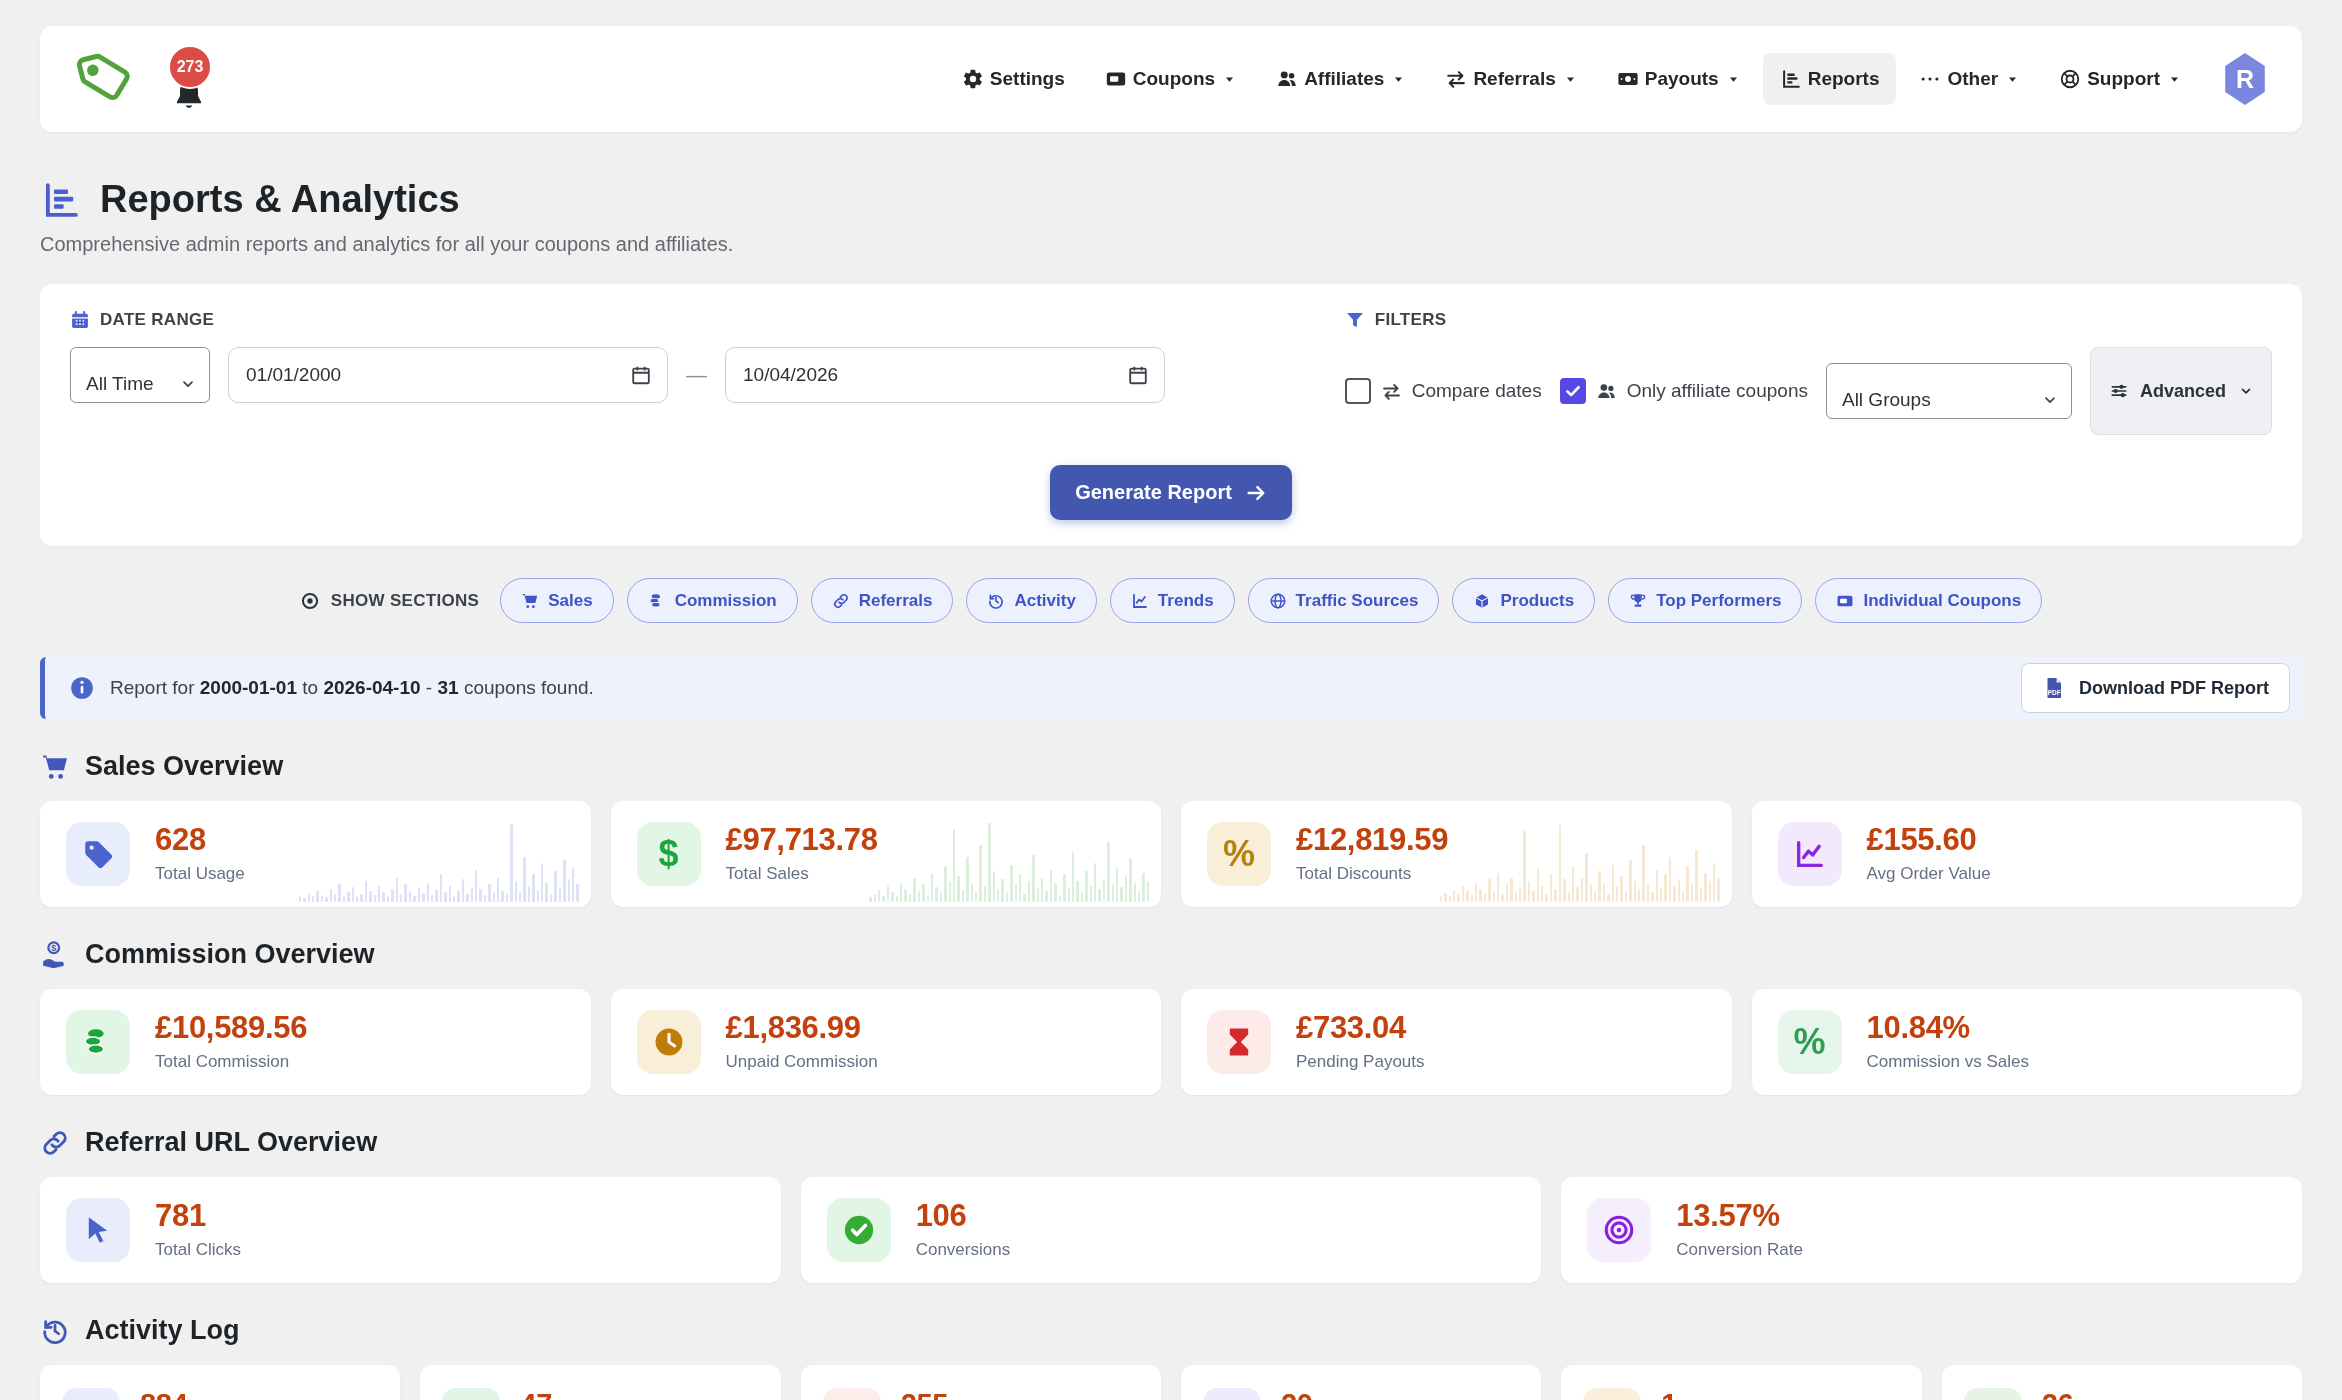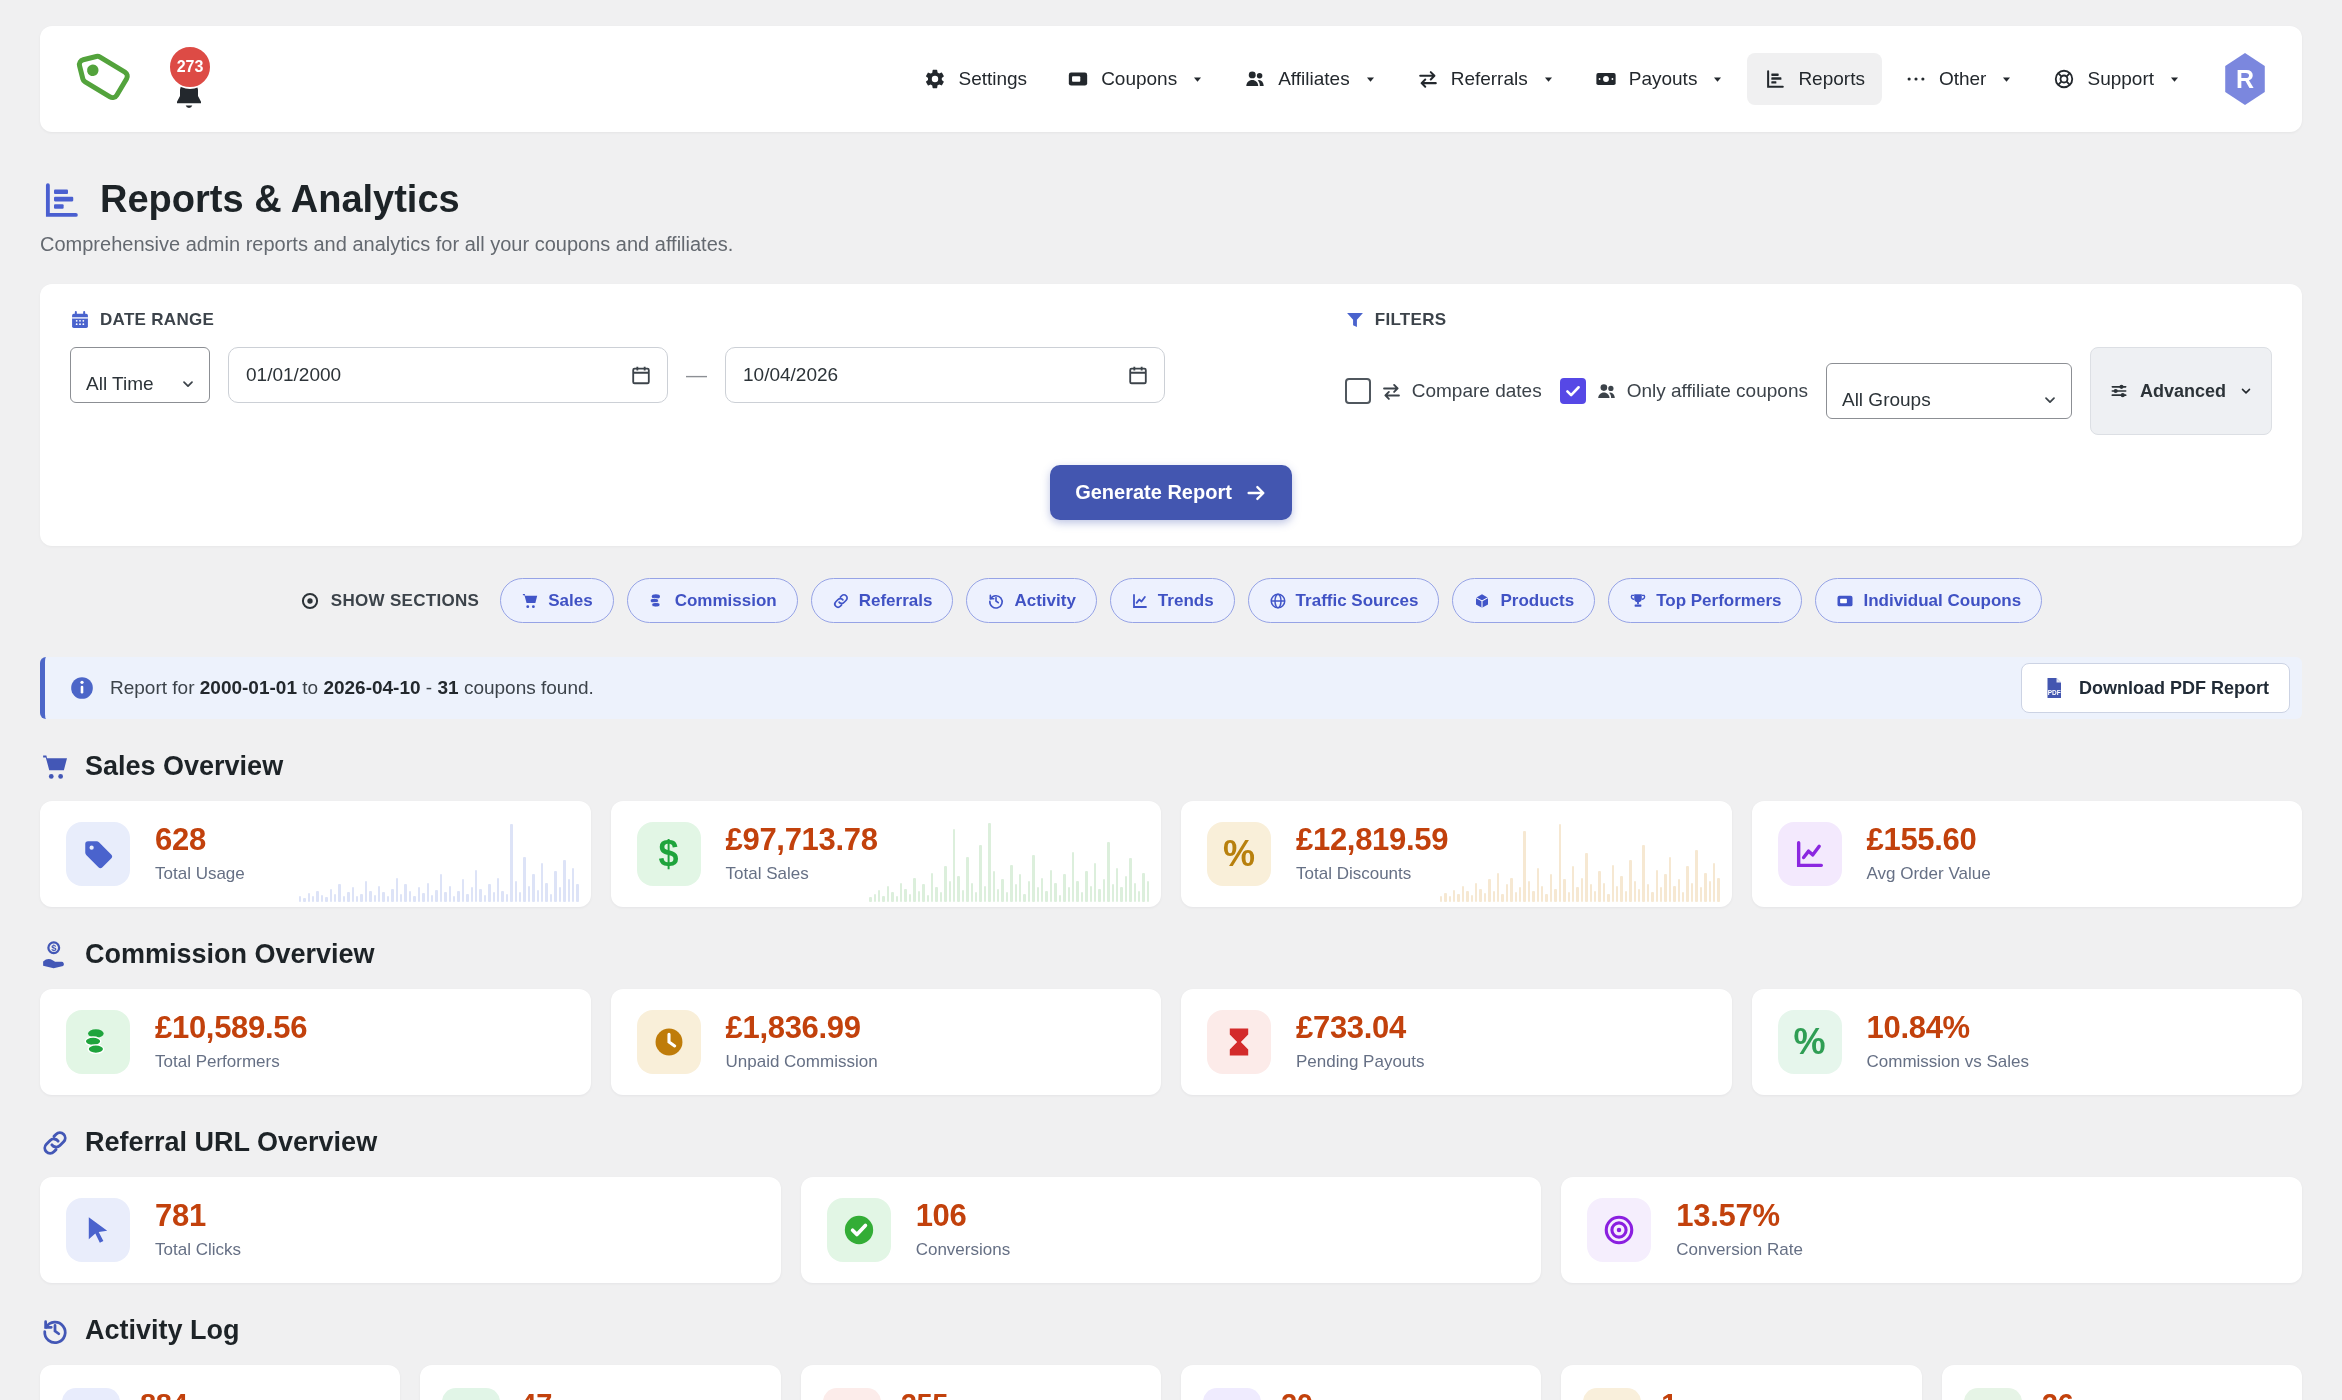--- a/index.html
+++ b/index.html
@@ -17,22 +17,22 @@
   .brand-ic{width:60px;height:60px;color:#53a33c;margin-top:4px}
   .brand-text{position:relative;line-height:1;padding-top:10px}
   .brand-primary{font-size:43px;font-weight:800;color:#55a53d;letter-spacing:-.5px}
   .brand-secondary{font-size:43px;font-weight:400;color:#7fc566;letter-spacing:-.5px}
   .brand-tagline{position:absolute;right:2px;bottom:-17px;font-size:15px;font-weight:700;color:#64b34a}
   .bellwrap{position:relative;width:48px;height:72px;margin-left:18px}
   .bell-ic{position:absolute;bottom:2px;left:5px;width:36px;height:36px;color:#23282d}
   .badge{position:absolute;top:2px;left:2px;width:40px;height:40px;background:#dd4b45;border:2px solid #fff;
          border-radius:50%;color:#fff;font-size:16px;font-weight:700;display:flex;align-items:center;justify-content:center;z-index:2}
   .nav{display:flex;align-items:center;gap:6px}
-  .nav-item{display:flex;align-items:center;gap:12px;padding:15px 17px;border-radius:8px;
-            font-size:19px;font-weight:400;color:#23282d;cursor:pointer;white-space:nowrap}
+  .nav-item{display:flex;align-items:center;gap:6px;padding:15px 17px;border-radius:8px;
+            font-size:19px;font-weight:700;color:#23282d;cursor:pointer;white-space:nowrap}
   .nav-item.active{background:#f0f0f1}
   .nav-ic{width:22px;height:22px;color:#23282d}
   .caret{width:13px;height:13px;color:#23282d;margin-left:2px}
   .avatar{width:46px;height:52px;background:#7b87de;margin-left:18px;color:#fff;font-weight:700;font-size:25px;
           display:flex;align-items:center;justify-content:center;
           clip-path:polygon(50% 0%,93% 25%,93% 75%,50% 100%,7% 75%,7% 25%)}
 
   
   .ptitle{display:flex;align-items:center;gap:18px;margin:46px 40px 0;font-size:38px;font-weight:800;color:#1d2327}
   .ptitle .ic{width:42px;height:42px;color:#4a5fd0}
@@ -795,21 +795,21 @@
         <span class="ic">
           <svg viewBox="0 0 24 24" aria-hidden="true">
             <ellipse cx="10.5" cy="6" rx="5.5" ry="3" fill="currentColor"></ellipse>
             <ellipse cx="8.5" cy="11.5" rx="5.5" ry="3" fill="currentColor" stroke="#fff" stroke-width="1"></ellipse>
             <ellipse cx="10.5" cy="17" rx="5.5" ry="3" fill="currentColor" stroke="#fff" stroke-width="1"></ellipse>
           </svg>
         </span>
       </span>
     <span class="ctext">
         <div class="cval">£10,589.56</div>
-        <div class="clabel">Total Performers</div>
+        <div class="clabel">Total Commission</div>
       </span>
   </div>
   <div class="card">
     <span class="cicon" style="background: rgb(249, 239, 217); color: rgb(191, 124, 10);">
         <span class="ic">
           <svg viewBox="0 0 24 24" aria-hidden="true">
             <circle cx="12" cy="12" r="9.5" fill="currentColor"></circle>
             <path fill="none" stroke="#fff" stroke-width="2.2" stroke-linecap="round" d="M12 6.5V12l4 2.8"></path>
           </svg>
         </span>

